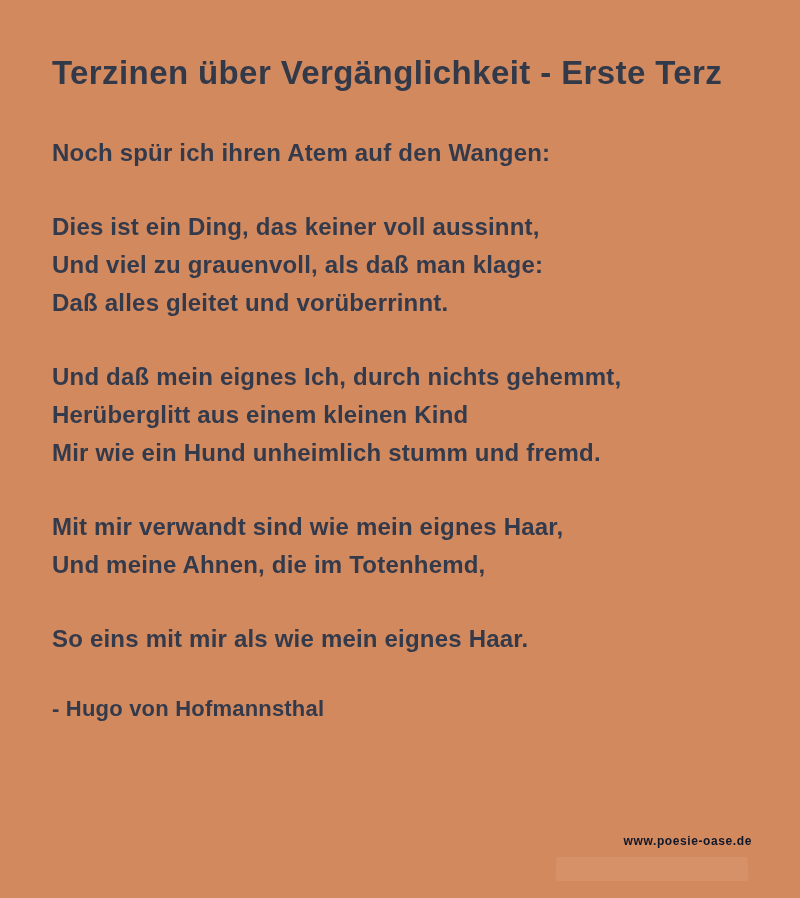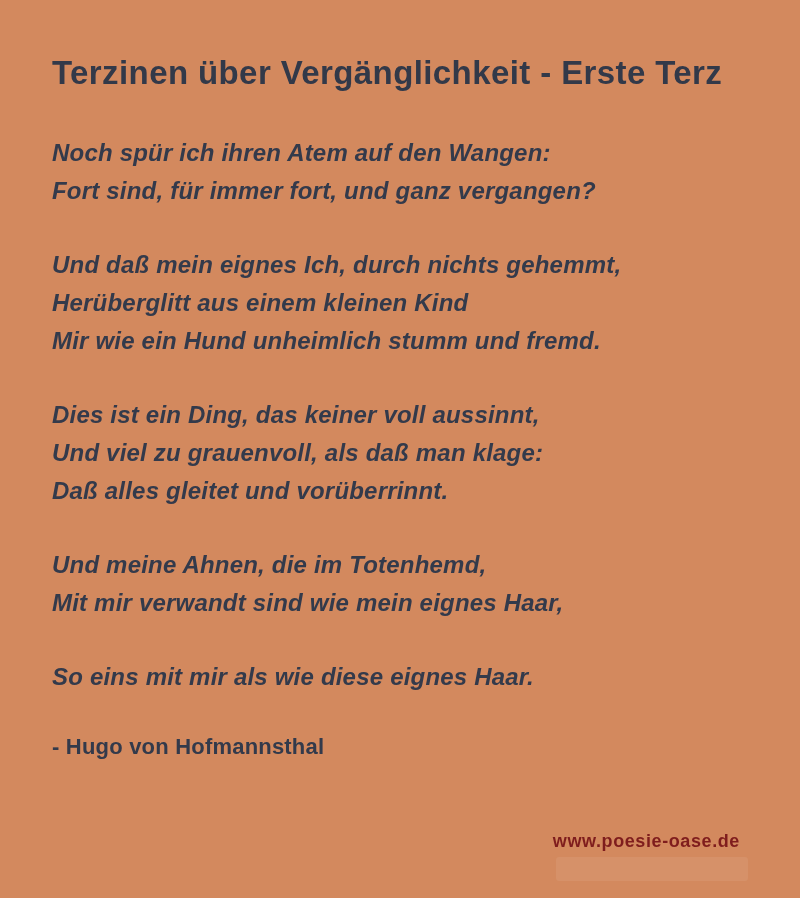--- a/index.html
+++ b/index.html
@@ -32,82 +32,80 @@
     font-size: 24px;
     line-height: 38px;
     font-weight: 600;
     letter-spacing: 0.2px;
   }
   .stanza {
     margin: 0 0 36px 0;
   }
   .line {
     white-space: nowrap;
-    font-style: italic;
   }
   .attribution {
     margin: 12px 0 12px 52px;
     font-size: 22px;
     line-height: 30px;
     font-weight: 600;
     letter-spacing: 0.2px;
   }
   .watermark-highlight {
     position: absolute;
     left: 556px;
     top: 857px;
     width: 192px;
     height: 24px;
     background: rgba(255, 255, 255, 0.07);
     border-radius: 3px;
   }
   .footer {
     position: absolute;
     top: 828px;
-    right: 60px;
-    font-size: 18px;
+    right: 48px;
+    font-size: 12px;
     line-height: 26px;
     font-weight: 600;
     letter-spacing: 0.6px;
-    color: #7f1d1d;
+    color: #0f172a;
   }
 </style>
 </head>
 <body>
 
 <div class="page">
 
   <h1 class="title">Terzinen über Vergänglichkeit - Erste Terz</h1>
 
   <div class="poem">
 
     <div class="stanza">
       <div class="line">Noch spür ich ihren Atem auf den Wangen:</div>
-      <div class="line">Fort sind, für immer fort, und ganz vergangen?</div>
+    </div>
+
+    <div class="stanza">
+      <div class="line">Dies ist ein Ding, das keiner voll aussinnt,</div>
+      <div class="line">Und viel zu grauenvoll, als daß man klage:</div>
+      <div class="line">Daß alles gleitet und vorüberrinnt.</div>
     </div>
 
     <div class="stanza">
       <div class="line">Und daß mein eignes Ich, durch nichts gehemmt,</div>
       <div class="line">Herüberglitt aus einem kleinen Kind</div>
       <div class="line">Mir wie ein Hund unheimlich stumm und fremd.</div>
     </div>
 
     <div class="stanza">
-      <div class="line">Dies ist ein Ding, das keiner voll aussinnt,</div>
-      <div class="line">Und viel zu grauenvoll, als daß man klage:</div>
-      <div class="line">Daß alles gleitet und vorüberrinnt.</div>
+      <div class="line">Mit mir verwandt sind wie mein eignes Haar,</div>
+      <div class="line">Und meine Ahnen, die im Totenhemd,</div>
     </div>
 
     <div class="stanza">
-      <div class="line">Und meine Ahnen, die im Totenhemd,</div>
-      <div class="line">Mit mir verwandt sind wie mein eignes Haar,</div>
-    </div>
-
-    <div class="stanza">
-      <div class="line">So eins mit mir als wie diese eignes Haar.</div>
+      <div class="line">So eins mit mir als wie mein eignes Haar.</div>
     </div>
 
   </div>
 
   <div class="attribution">- Hugo von Hofmannsthal</div>
 
   <div class="watermark-highlight"></div>
   <div class="footer">www.poesie-oase.de</div>
 
 </div>

